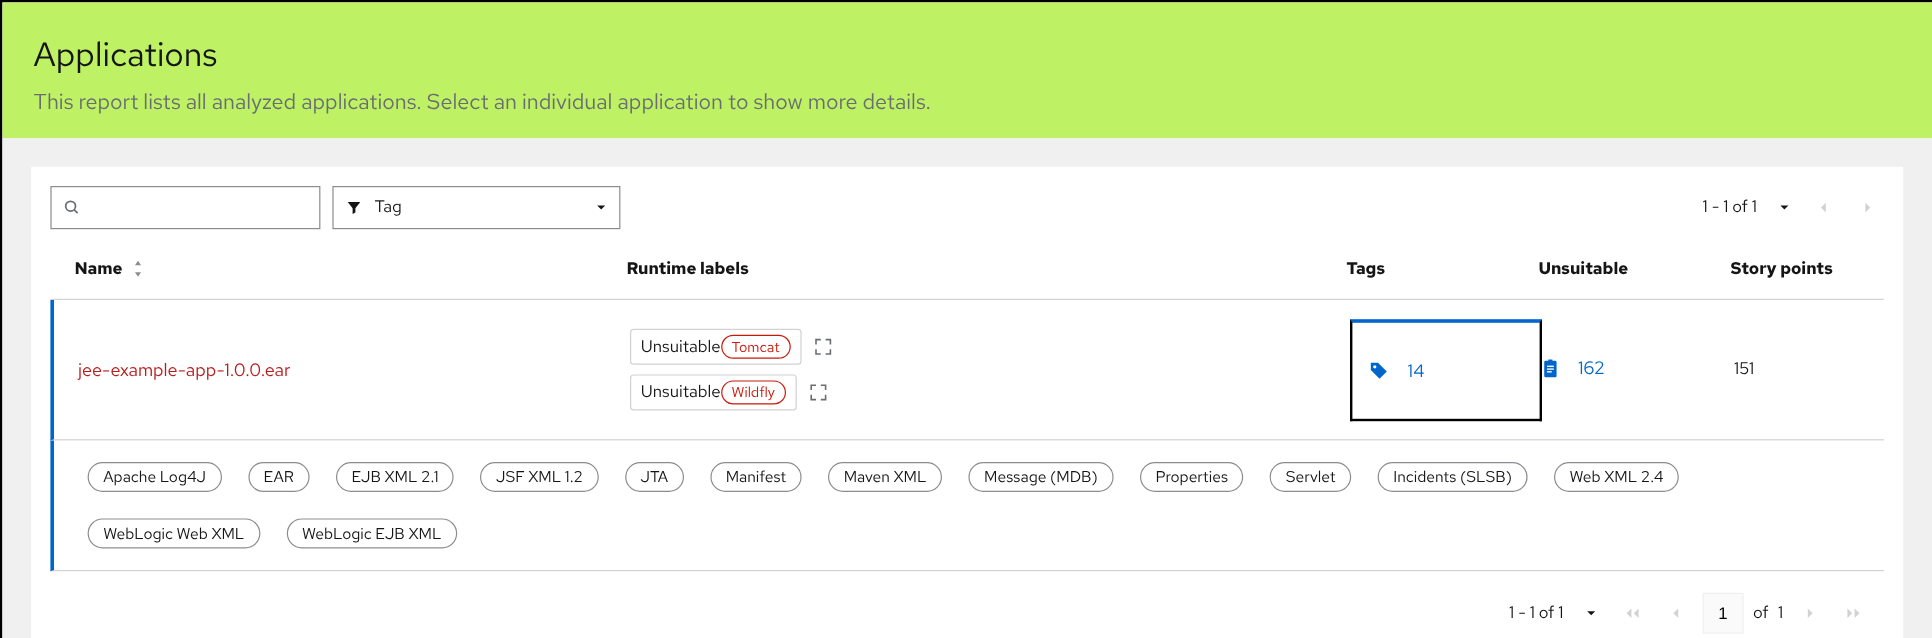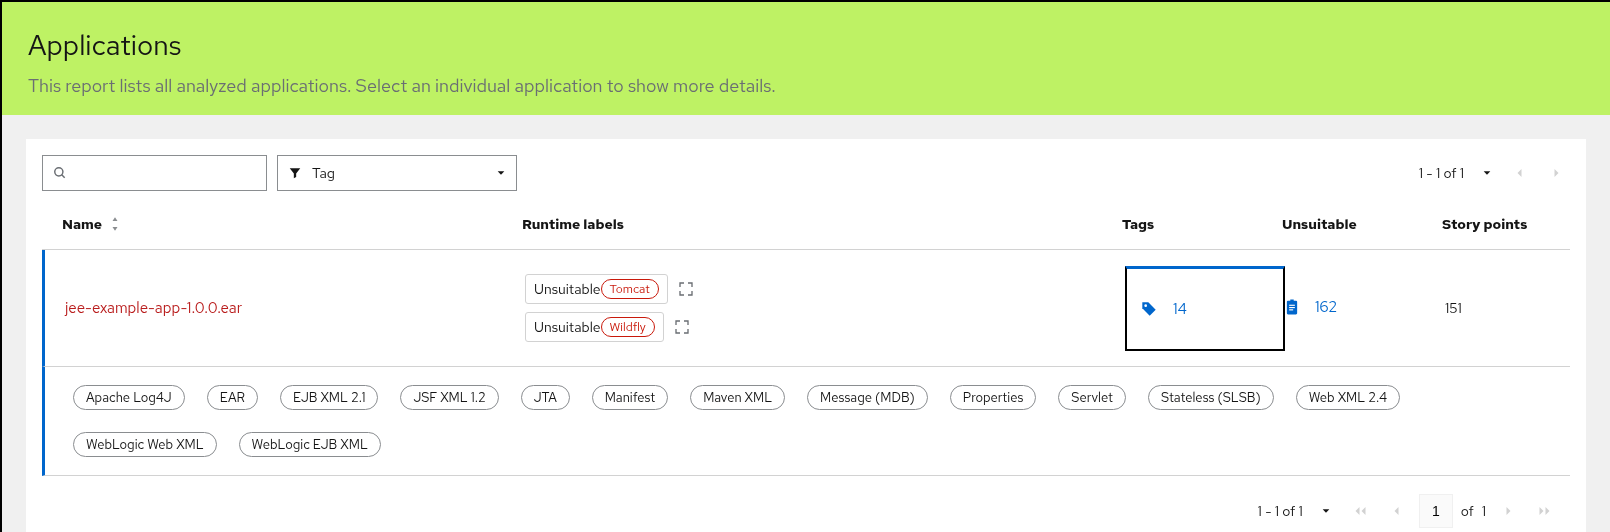--- a/index.html
+++ b/index.html
@@ -373,21 +373,21 @@
       <span class="tag-chip">Apache Log4J</span>
           <span class="tag-chip">EAR</span>
           <span class="tag-chip">EJB XML 2.1</span>
           <span class="tag-chip">JSF XML 1.2</span>
           <span class="tag-chip">JTA</span>
           <span class="tag-chip">Manifest</span>
           <span class="tag-chip">Maven XML</span>
           <span class="tag-chip">Message (MDB)</span>
           <span class="tag-chip">Properties</span>
           <span class="tag-chip">Servlet</span>
-          <span class="tag-chip">Stateless (SLSB)</span>
+          <span class="tag-chip">Incidents (SLSB)</span>
           <span class="tag-chip">Web XML 2.4</span>
           <span class="tag-chip">WebLogic Web XML</span>
           <span class="tag-chip">WebLogic EJB XML</span>
         </div>
 
       <div class="pagination-full">
         <span class="pag-text">1 - 1 of 1</span>
         <button class="caret-btn">
           <svg width="10" height="10" viewBox="0 0 24 24" fill="#151515">
               <path d="M4 8l8 8 8-8z"></path>

